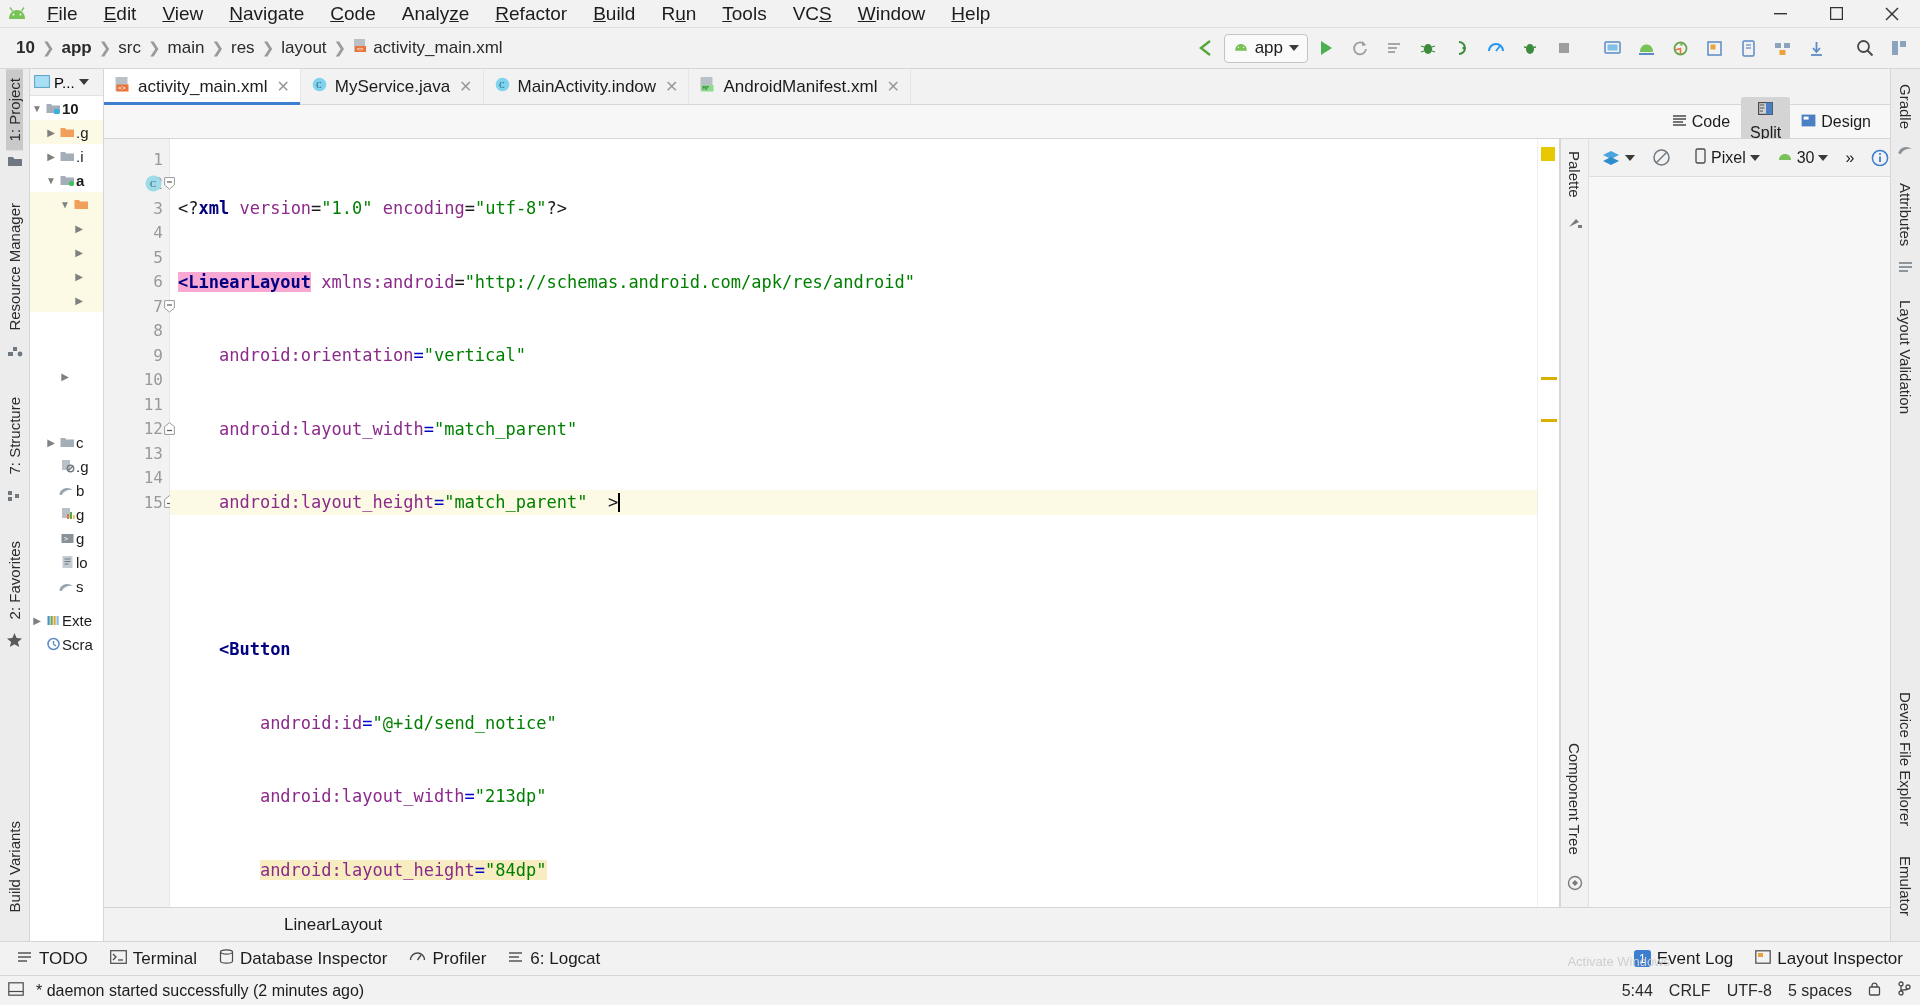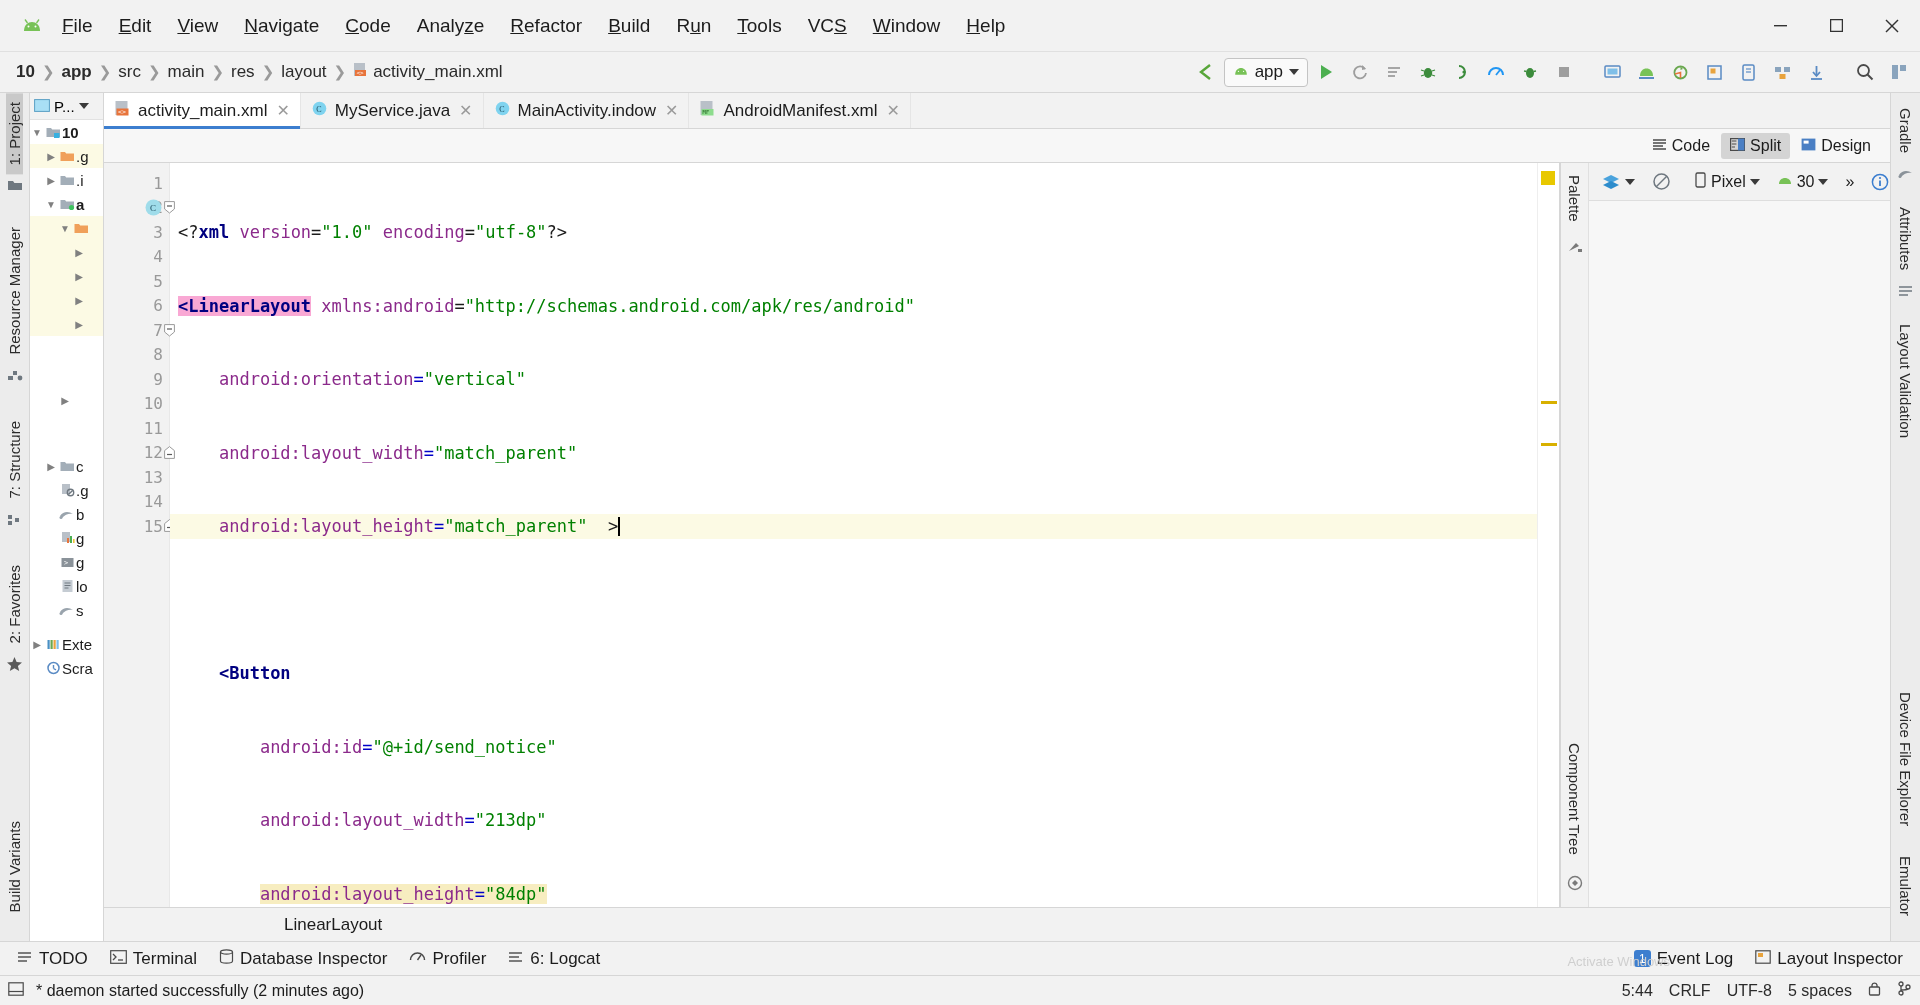--- a/index.html
+++ b/index.html
@@ -6,23 +6,23 @@
   html, body {
     width: 1920px; height: 1005px;
     font-family: "Liberation Sans", sans-serif;
     background: #f2f2f2; overflow: hidden;
     -webkit-font-smoothing: antialiased;
   }
   .app { width: 1920px; height: 1005px; display: flex; flex-direction: column; background: #f2f2f2; }
 
   
   .titlebar {
-    height: 52px; display: flex; align-items: center;
+    height: 28px; display: flex; align-items: center;
     background: #f2f2f2; border-bottom: 1px solid #e0e0e0;
-    position: relative; flex: none; padding-left: 15px;
+    position: relative; flex: none;
   }
   .android-logo { width: 34px; height: 40px; display: flex; align-items: center; justify-content: center; }
   .android-logo svg { display: block; }
   .menubar { display: flex; align-items: center; gap: 0px; }
   .menu-item {
     font-size: 19px; color: #1c1c1c; padding: 4px 13px; cursor: default;
     white-space: nowrap;
   }
   .menu-item u { text-decoration: underline; }
   .window-title {
@@ -95,21 +95,21 @@
   }
   .etab.active { background: #fff; }
   .etab.active::after {
     content: ''; position: absolute; left: 0; right: 0; bottom: -1px; height: 3px; background: #3c7ecf;
   }
   .tab-x { color: #9a9a9a; font-size: 16px; margin-left: 2px; }
 
   
   .viewbar { height: 34px; background: #f7f7f7; display: flex; align-items: center; justify-content: flex-end; padding: 0 10px; gap: 2px; flex: none; border-bottom: 1px solid #d6d6d6; }
   .vmode { display: flex; align-items: center; gap: 5px; font-size: 16px; padding: 4px 9px; border-radius: 3px; color: #1c1c1c; }
-  .vmode.active { background: #d4d4d4; }
+  .vmode.active { background: #d4d4d4; flex-direction: column; }
 
   
   .split { flex: 1; display: flex; min-height: 0; }
   .editor { flex: 1; display: flex; min-width: 0; position: relative; background: #fff; border-right: 1px solid #d6d6d6; }
   .gutter {
     width: 66px; background: #f2f2f2; flex: none; padding-top: 8px;
     border-right: 1px solid #e8e8e8; position: relative;
   }
   .gline { height: 24.5px; display: flex; align-items: center; justify-content: flex-end; padding-right: 6px;
     font-family: "DejaVu Sans Mono", monospace; font-size: 16px; color: #999; }

